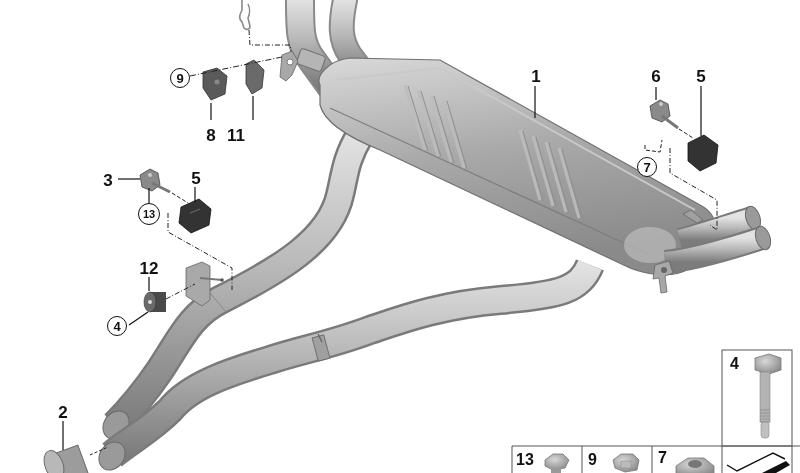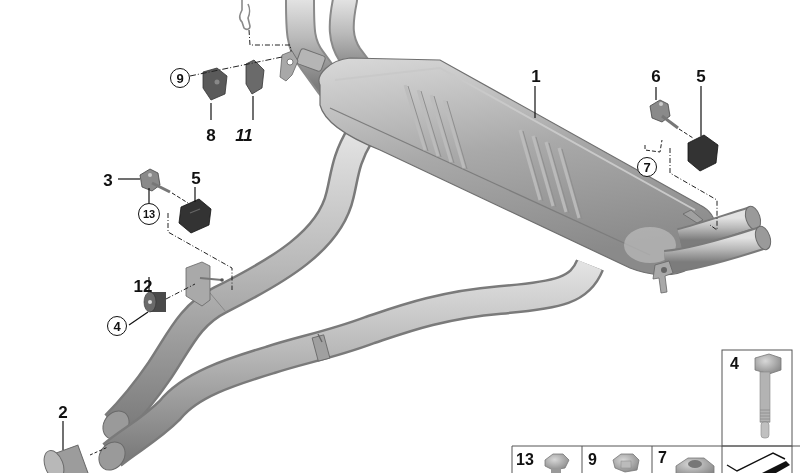--- a/index.html
+++ b/index.html
@@ -226,20 +226,20 @@
 <div class="callout" style="left:536px;top:76px;">1</div>
 <div class="callout" style="left:63px;top:412px;">2</div>
 <div class="callout" style="left:108px;top:180px;">3</div>
 <div class="callout-circled" style="left:117px;top:326px;">4</div>
 <div class="callout" style="left:196px;top:178px;">5</div>
 <div class="callout" style="left:701px;top:76px;">5</div>
 <div class="callout" style="left:656px;top:76px;">6</div>
 <div class="callout-circled" style="left:647px;top:167px;">7</div>
 <div class="callout" style="left:211px;top:135px;">8</div>
 <div class="callout-circled" style="left:180px;top:78px;">9</div>
-<div class="callout" style="left:244px;top:135px;font-style:italic;">11</div>
-<div class="callout" style="left:143px;top:268px;margin-top:18px;">12</div>
+<div class="callout" style="left:236px;top:135px;">11</div>
+<div class="callout" style="left:149px;top:268px;">12</div>
 <div class="callout-circled" style="left:149px;top:214px;width:22px;height:22px;font-size:11px;">13</div>
 
 <div class="inset-label" style="left:730px;top:356px;">4</div>
 <div class="inset-label" style="left:516px;top:452px;">13</div>
 <div class="inset-label" style="left:588px;top:452px;">9</div>
 <div class="inset-label" style="left:658px;top:450px;">7</div>
 
 </body></html>

